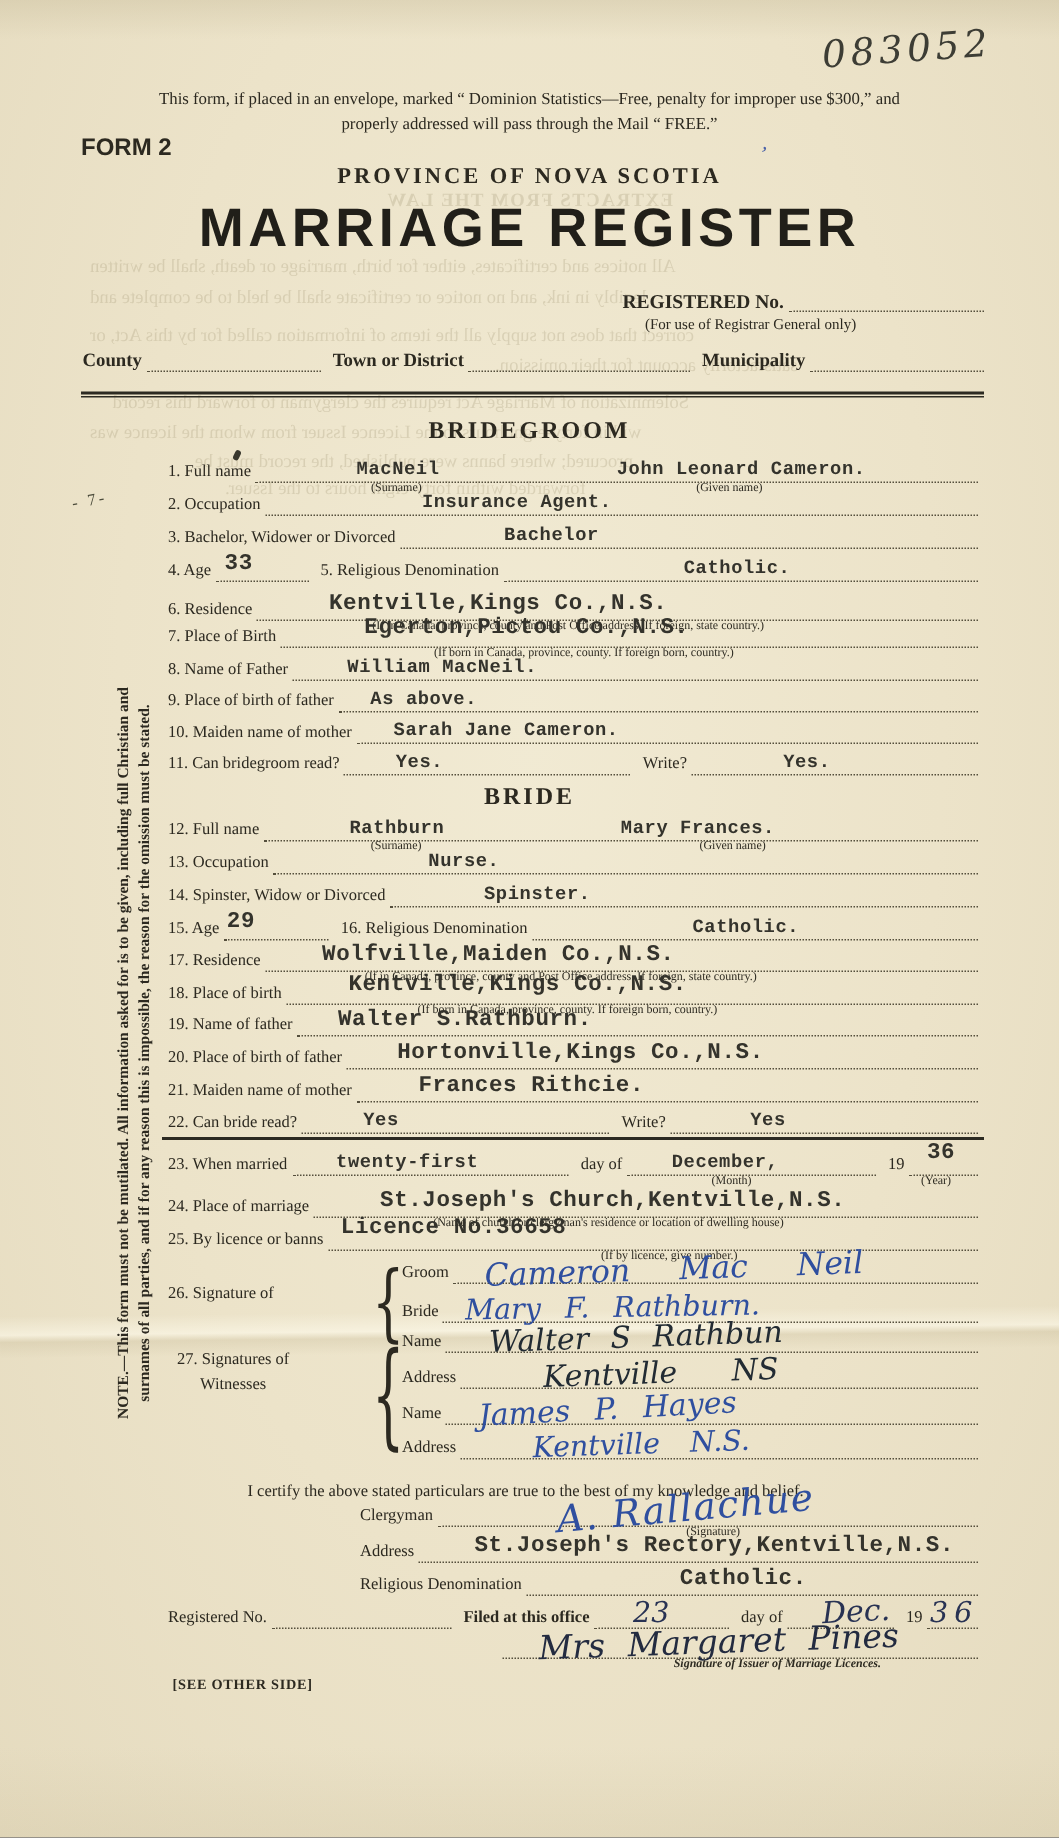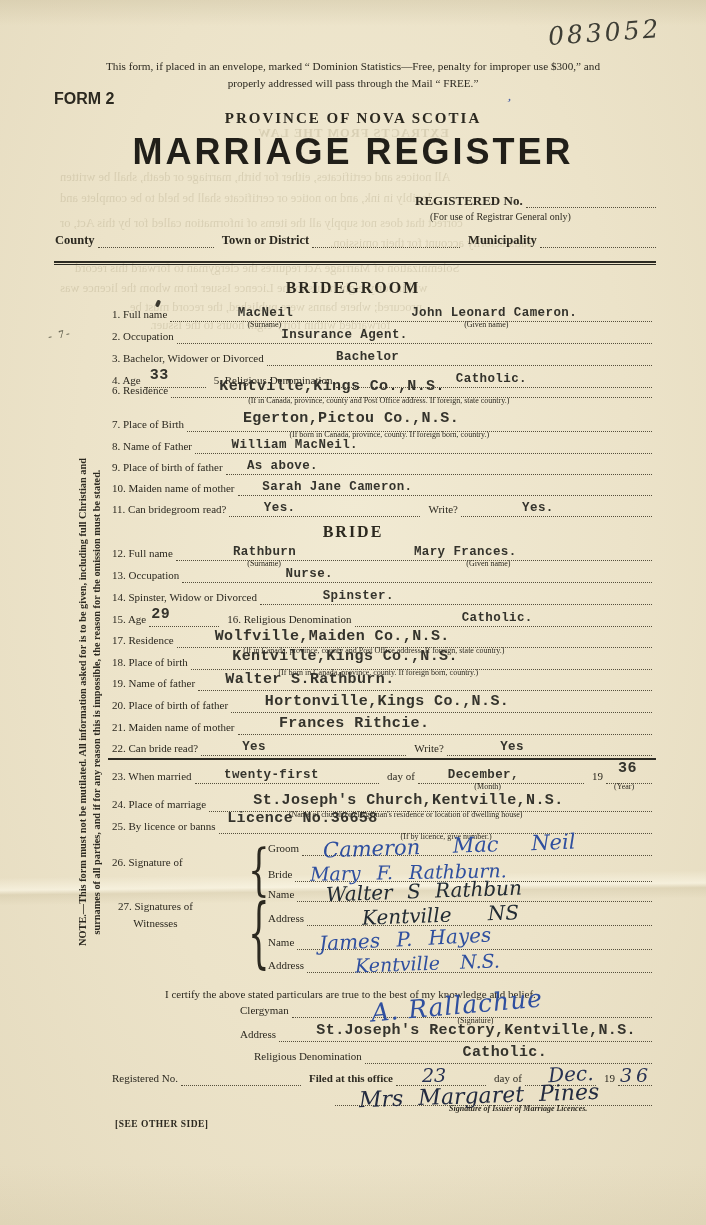--- a/index.html
+++ b/index.html
@@ -130,21 +130,21 @@
     <span class="lb">4. Age</span>
     <span class="fl" style="flex:0 0 62px;">
       <span class="tv mono-big" style="left:6px; bottom:3px;">33</span>
     </span>
     <span class="lb lb2">5. Religious Denomination</span>
     <span class="fl">
       <span class="tv" style="left:38%;">Catholic.</span>
     </span>
   </div>
 
-  <div class="frow" style="top:382px;">
+  <div class="frow" style="top:398px;">
     <span class="lb">6. Residence</span>
     <span class="fl">
       <span class="tv mono-big" style="left:10%; bottom:2px;">Kentville,Kings Co.,N.S.</span>
       <span class="sb" style="left:16%;">(If in Canada, province, county and Post Office address.   If foreign, state country.)</span>
     </span>
   </div>
 
   <div class="frow" style="top:416px;">
     <span class="lb">7. Place of Birth</span>
     <span class="fl">
@@ -360,21 +360,21 @@
     </span>
   </div>
 
   <div class="frow" style="left:240px; top:1026px;">
     <span class="lb">Address</span>
     <span class="fl">
       <span class="tv mono-big" style="left:10%; bottom:2px;">St.Joseph's Rectory,Kentville,N.S.</span>
     </span>
   </div>
 
-  <div class="frow" style="left:240px; top:1048px;margin-left:14px;">
+  <div class="frow" style="left:240px; top:1048px;">
     <span class="lb">Religious Denomination</span>
     <span class="fl">
       <span class="tv mono-big" style="left:34%; bottom:2px;">Catholic.</span>
     </span>
   </div>
 
   <div class="frow" style="top:1070px;">
     <span class="lb">Registered No.</span>
     <span class="fl" style="flex:0 0 120px;"></span>
     <span class="lb lb2" style="font-weight:bold;">Filed at this office</span>

